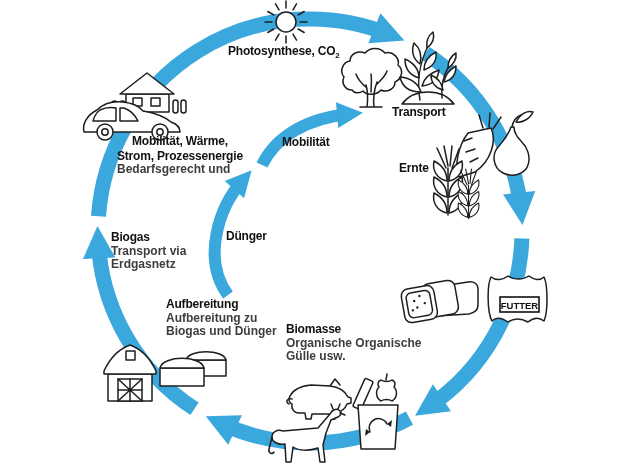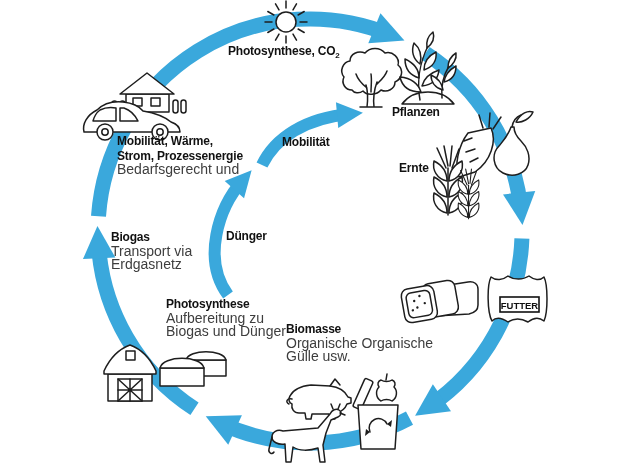--- a/index.html
+++ b/index.html
@@ -1,22 +1,22 @@
 <!DOCTYPE html>
 <html><head>
 <meta charset="utf-8">
 <style>
   html,body{margin:0;padding:0;background:#fff;}
   #stage{position:relative;width:620px;height:465px;background:#fff;overflow:hidden;
          font-family:"Liberation Sans",sans-serif;}
   #art{position:absolute;left:0;top:0;}
   .lbl{position:absolute;color:#111;font-size:12px;font-weight:bold;line-height:14.5px;
        white-space:nowrap;letter-spacing:-0.2px;}
-  .lbl .t{font-weight:bold;}
-  .lbl .s{display:block;font-weight:normal;font-size:14px;color:#3d3d3d;line-height:13.2px;
+  .lbl .t{font-weight:bold;text-align:center;}
+  .lbl .s{display:block;font-weight:bold;font-size:12px;color:#3d3d3d;line-height:13.2px;
           letter-spacing:0;}
   .lbl sub{font-size:8px;vertical-align:-3px;font-weight:bold;}
   .ico{stroke:#1e1e1e;stroke-width:1.5;stroke-linecap:round;stroke-linejoin:round;fill:none;}
   .icw{stroke:#1e1e1e;stroke-width:1.5;stroke-linecap:round;stroke-linejoin:round;fill:#fff;}
   .arrow{fill:none;stroke:#3AA8DC;}
 </style>
 </head>
 <body>
 
 <div id="stage">
@@ -168,36 +168,36 @@
     <rect class="icw" x="118" y="379" width="24" height="22"></rect>
     <path class="ico" stroke-width="1.2" d="M118,390 L142,390 M130,379 L130,401 M118,379 L142,401 M142,379 L118,401"></path>
   </g>
 </svg>
 
 <div class="lbl" style="left:228px;top:44px">
   <span class="t">Photosynthese, CO</span><sub>2</sub>
 </div>
 
 <div class="lbl" style="left:392px;top:105px">
-  <span class="t">Pflanzen</span>
+  <span class="t">Transport</span>
 </div>
 
 <div class="lbl" style="left:399px;top:161px">
   <span class="t">Ernte</span>
 </div>
 
 
 <div class="lbl" style="left:286px;top:322px">
   <span class="t">Biomasse</span>
   <span class="s">Organische Organische</span>
   <span class="s">Gülle usw.</span>
 </div>
 
 <div class="lbl" style="left:166px;top:297px">
-  <span class="t">Photosynthese</span>
+  <span class="t">Aufbereitung</span>
   <span class="s">Aufbereitung zu</span>
   <span class="s">Biogas und Dünger</span>
 </div>
 
 <div class="lbl" style="left:111px;top:230px">
   <span class="t">Biogas</span>
   <span class="s">Transport via</span>
   <span class="s">Erdgasnetz</span>
 </div>
 

